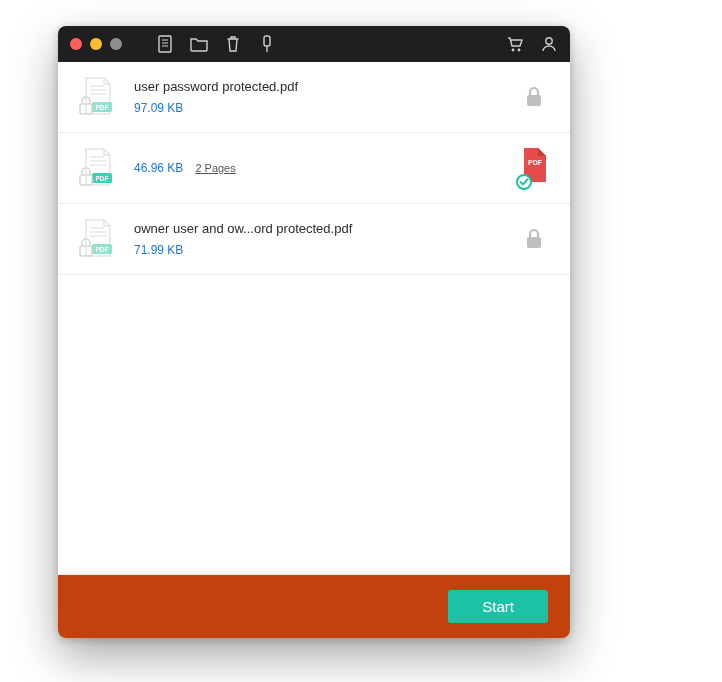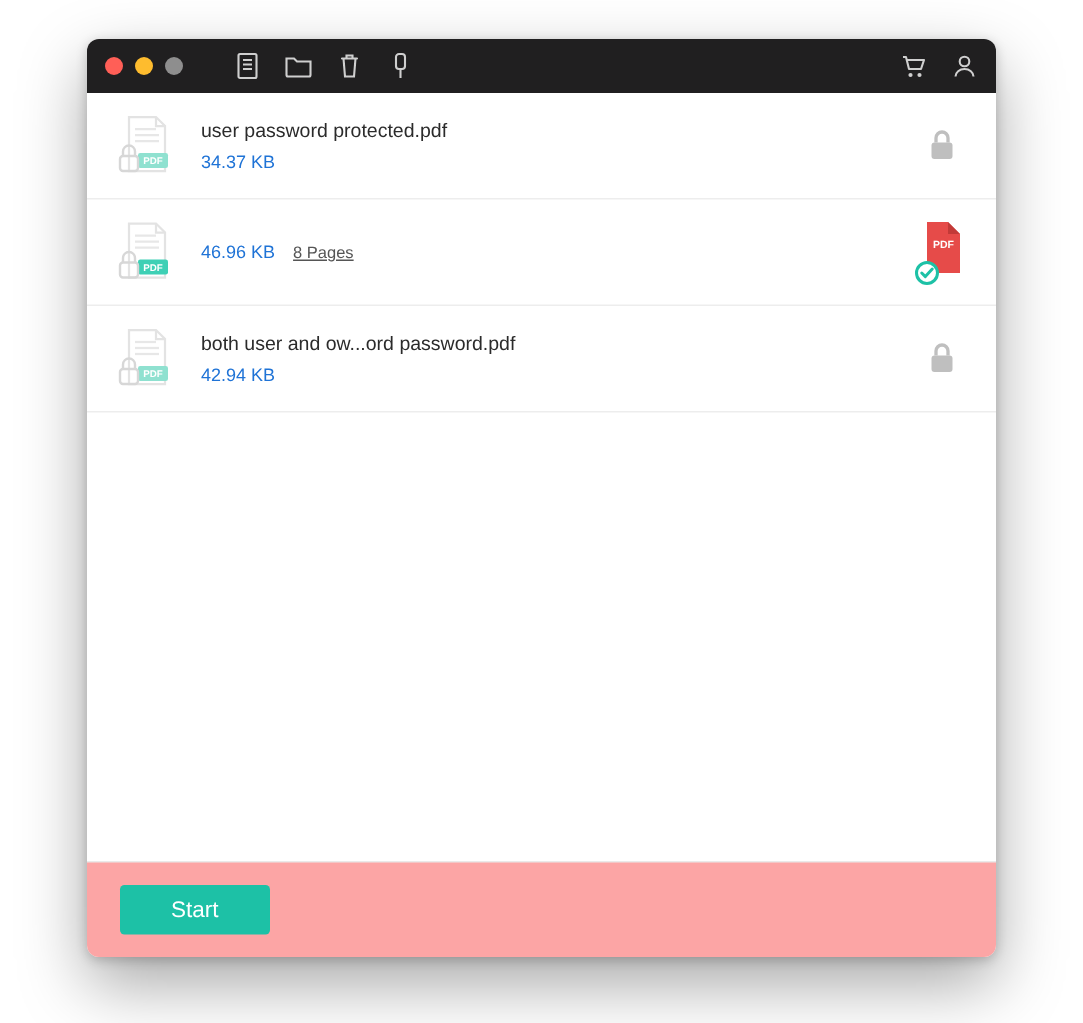--- a/index.html
+++ b/index.html
@@ -1,19 +1,19 @@
 <!DOCTYPE html>
 <html><head>
 <meta charset="utf-8">
 <style>
   html,body{margin:0;padding:0;background:#fff;}
   *{box-sizing:border-box;font-family:-apple-system,BlinkMacSystemFont,"Segoe UI",Helvetica,Arial,sans-serif;}
   .stage{width:722px;height:682px;position:relative;}
   .window{
-    position:absolute;left:58px;top:26px;width:606px;height:612px;
+    position:absolute;left:58px;top:26px;width:512px;height:612px;
     background:#ffffff;border-radius:8px;overflow:hidden;
     box-shadow:0 18px 45px rgba(0,0,0,0.35),0 2px 8px rgba(0,0,0,0.2);
   }
   
   .titlebar{
     height:36px;background:#201f20;display:flex;align-items:center;padding:0 12px;
   }
   .traffic{display:flex;gap:8px;align-items:center;}
   .tl{width:12px;height:12px;border-radius:50%;}
   .tl-close{background:#ff5f57;}
@@ -33,21 +33,21 @@
   .thumb{flex:0 0 46px;height:46px;position:relative;}
   .info{flex:1 1 auto;min-width:0;}
   .fname{font-size:13px;color:#2b2b2b;margin-bottom:6px;line-height:1.3;}
   .meta{font-size:12px;color:#1f73d6;display:flex;align-items:baseline;gap:12px;}
   .pages-link{font-size:11px;color:#555;text-decoration:underline;cursor:pointer;}
   .status{flex:0 0 40px;display:flex;align-items:center;justify-content:center;position:relative;}
 
   
   .footer{
     position:absolute;bottom:0;left:0;right:0;height:64px;border-top:1px solid #eaeaea;
-    display:flex;align-items:center;justify-content:flex-start;padding:0 22px;background:#fca5a5;
+    display:flex;align-items:center;justify-content:flex-end;padding:0 22px;background:#c2410c;
   }
   .start-btn{
     background:#1dc1a6;color:#fff;border:none;border-radius:3px;
     font-size:15px;padding:8px 34px;cursor:pointer;
   }
 </style>
 </head>
 <body>
 
 <div class="stage">
@@ -114,21 +114,21 @@
             <line x1="16" y1="20" x2="32" y2="20" stroke="#e7e7e7" stroke-width="1.5"></line>
             <rect x="18" y="28" width="20" height="10" rx="1.5" fill="#8fe1d0"></rect>
             <text x="28" y="35.5" text-anchor="middle" font-size="6.5" font-weight="700" fill="#fff" font-family="Arial">PDF</text>
             <rect x="6" y="30" width="12" height="10" rx="2" fill="none" stroke="#d7d7d7" stroke-width="1.6"></rect>
             <path d="M8 30 v-3 a4 4 0 0 1 8 0 v3" fill="none" stroke="#d7d7d7" stroke-width="1.6"></path>
           </svg>
         </div>
         <div class="info">
           <div class="fname">user password protected.pdf</div>
           <div class="meta">
-            <span>34.37 KB</span>
+            <span>97.09 KB</span>
           </div>
         </div>
         <div class="status">
           <svg width="20" height="22" viewBox="0 0 20 22">
             <rect x="3" y="9" width="14" height="11" rx="2" fill="#bfbfbf"></rect>
             <path d="M6 9 V6 a4 4 0 0 1 8 0 v3" fill="none" stroke="#bfbfbf" stroke-width="2.2"></path>
           </svg>
         </div>
       </div>
 
@@ -142,21 +142,21 @@
             <line x1="16" y1="20" x2="32" y2="20" stroke="#e7e7e7" stroke-width="1.5"></line>
             <rect x="18" y="28" width="20" height="10" rx="1.5" fill="#3ed0b5"></rect>
             <text x="28" y="35.5" text-anchor="middle" font-size="6.5" font-weight="700" fill="#fff" font-family="Arial">PDF</text>
             <rect x="6" y="30" width="12" height="10" rx="2" fill="none" stroke="#d7d7d7" stroke-width="1.6"></rect>
             <path d="M8 30 v-3 a4 4 0 0 1 8 0 v3" fill="none" stroke="#d7d7d7" stroke-width="1.6"></path>
           </svg>
         </div>
         <div class="info">
           <div class="meta">
             <span>46.96 KB</span>
-            <span class="pages-link">8 Pages</span>
+            <span class="pages-link">2 Pages</span>
           </div>
         </div>
         <div class="status">
           <svg width="36" height="44" viewBox="0 0 36 44">
             <g>
               <path d="M8 2 h14 l8 8 v26 H8 Z" fill="#e64b49"></path>
               <path d="M22 2 v8 h8 Z" fill="#c23a38"></path>
               <text x="19" y="19" text-anchor="middle" font-size="7" font-weight="600" fill="#fff" font-family="Arial">PDF</text>
             </g>
             <g>
@@ -175,23 +175,23 @@
             <line x1="16" y1="12" x2="30" y2="12" stroke="#e7e7e7" stroke-width="1.5"></line>
             <line x1="16" y1="16" x2="32" y2="16" stroke="#e7e7e7" stroke-width="1.5"></line>
             <line x1="16" y1="20" x2="32" y2="20" stroke="#e7e7e7" stroke-width="1.5"></line>
             <rect x="18" y="28" width="20" height="10" rx="1.5" fill="#8fe1d0"></rect>
             <text x="28" y="35.5" text-anchor="middle" font-size="6.5" font-weight="700" fill="#fff" font-family="Arial">PDF</text>
             <rect x="6" y="30" width="12" height="10" rx="2" fill="none" stroke="#d7d7d7" stroke-width="1.6"></rect>
             <path d="M8 30 v-3 a4 4 0 0 1 8 0 v3" fill="none" stroke="#d7d7d7" stroke-width="1.6"></path>
           </svg>
         </div>
         <div class="info">
-          <div class="fname">both user and ow...ord password.pdf</div>
+          <div class="fname">owner user and ow...ord protected.pdf</div>
           <div class="meta">
-            <span>42.94 KB</span>
+            <span>71.99 KB</span>
           </div>
         </div>
         <div class="status">
           <svg width="20" height="22" viewBox="0 0 20 22">
             <rect x="3" y="9" width="14" height="11" rx="2" fill="#bfbfbf"></rect>
             <path d="M6 9 V6 a4 4 0 0 1 8 0 v3" fill="none" stroke="#bfbfbf" stroke-width="2.2"></path>
           </svg>
         </div>
       </div>
 

